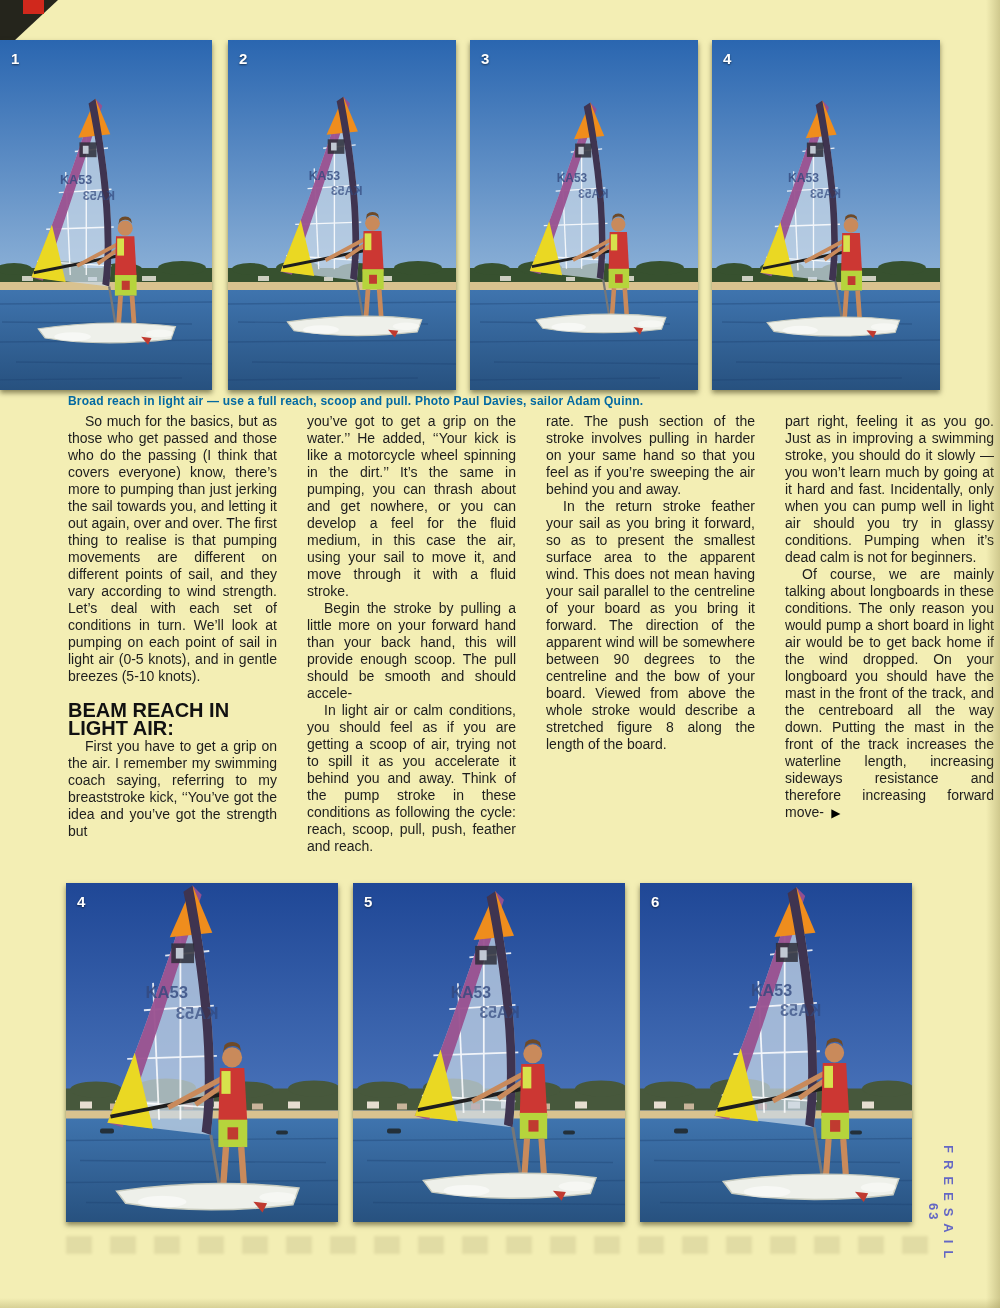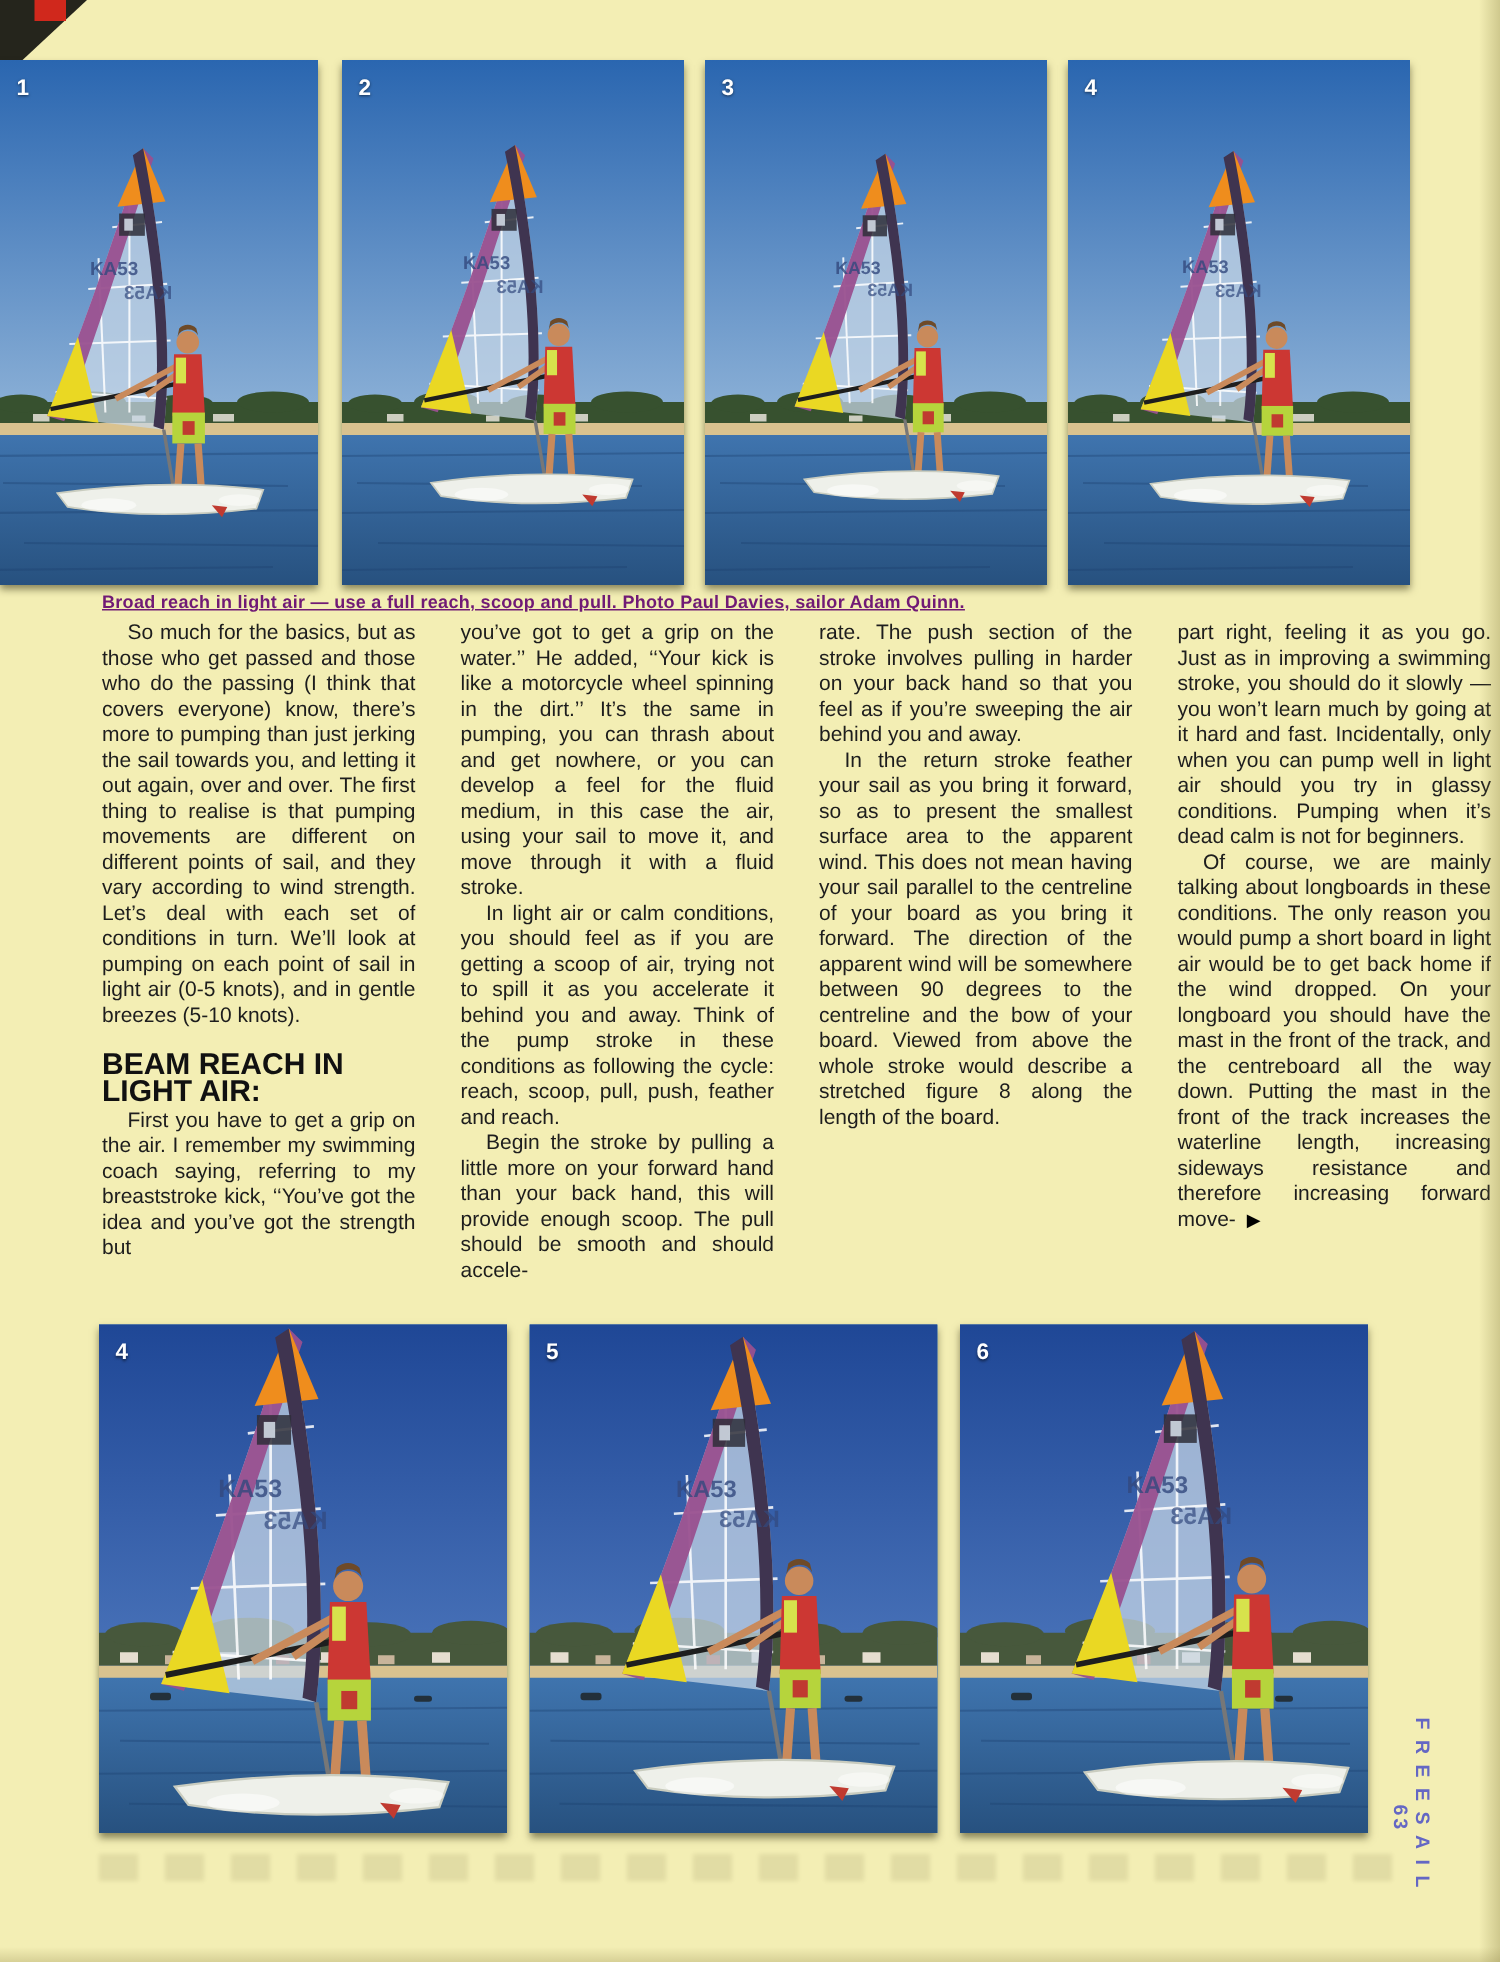--- a/index.html
+++ b/index.html
@@ -17,21 +17,21 @@
   .edge-bottom{position:absolute;left:0;bottom:0;width:1000px;height:10px;
     background:linear-gradient(to bottom,rgba(140,130,70,0),rgba(150,140,80,.30));}
   
   .photo{position:absolute;background:#2e6db6;
     box-shadow:0 3px 5px rgba(50,45,15,.55);margin:0;}
   .photo svg{display:block;width:100%;height:100%;}
   .photo .num{position:absolute;top:10px;left:11px;color:#fff;
     font-weight:bold;font-size:15px;text-shadow:0 1px 2px rgba(0,0,0,.55);}
   
   .caption{position:absolute;left:68px;top:394px;width:880px;
-    font-size:12px;font-weight:bold;color:#701a75;letter-spacing:.2px;text-decoration:underline;}
+    font-size:12px;font-weight:bold;color:#0369a1;letter-spacing:.2px;}
   
   .columns{position:absolute;left:68px;top:413px;width:878px;height:462px;
     display:flex;gap:30px;}
   .col{width:209px;flex:0 0 209px;font-size:14px;line-height:17px;
     text-align:justify;color:#1d1d1d;overflow:hidden;}
   .col p{margin:0;text-indent:17px;}
   .col p.ni{text-indent:0;}
   .col h3{margin:16px 0 1px 0;font-size:20px;line-height:18px;
     font-weight:bold;text-align:left;color:#111;}
   .arrow{font-size:12px;letter-spacing:0;color:#000;margin-left:4px;}
@@ -211,25 +211,25 @@
   <div class="caption">Broad reach in light air — use a full reach, scoop and pull. Photo Paul Davies, sailor Adam Quinn.</div>
 
   <div class="columns">
     <div class="col">
         <p>So much for the basics, but as those who get passed and those who do the passing (I think that covers everyone) know, there’s more to pumping than just jerking the sail towards you, and letting it out again, over and over. The first thing to realise is that pumping movements are different on different points of sail, and they vary according to wind strength. Let’s deal with each set of conditions in turn. We’ll look at pumping on each point of sail in light air (0-5 knots), and in gentle breezes (5-10 knots).</p>
         <h3>BEAM REACH IN LIGHT AIR:</h3>
         <p>First you have to get a grip on the air. I remember my swimming coach saying, referring to my breaststroke kick, ‘‘You’ve got the idea and you’ve got the strength but</p>
       </div>
     <div class="col">
         <p class="ni">you’ve got to get a grip on the water.’’ He added, ‘‘Your kick is like a motorcycle wheel spinning in the dirt.’’ It’s the same in pumping, you can thrash about and get nowhere, or you can develop a feel for the fluid medium, in this case the air, using your sail to move it, and move through it with a fluid stroke.</p>
+        <p>Begin the stroke by pulling a little more on your forward hand than your back hand, this will provide enough scoop. The pull should be smooth and should accele-</p>
         <p>In light air or calm conditions, you should feel as if you are getting a scoop of air, trying not to spill it as you accelerate it behind you and away. Think of the pump stroke in these conditions as following the cycle: reach, scoop, pull, push, feather and reach.</p>
-        <p>Begin the stroke by pulling a little more on your forward hand than your back hand, this will provide enough scoop. The pull should be smooth and should accele-</p>
-      </div>
-    <div class="col">
-        <p class="ni">rate. The push section of the stroke involves pulling in harder on your back hand so that you feel as if you’re sweeping the air behind you and away.</p>
+      </div>
+    <div class="col">
+        <p class="ni">rate. The push section of the stroke involves pulling in harder on your same hand so that you feel as if you’re sweeping the air behind you and away.</p>
         <p>In the return stroke feather your sail as you bring it forward, so as to present the smallest surface area to the apparent wind. This does not mean having your sail parallel to the centreline of your board as you bring it forward. The direction of the apparent wind will be somewhere between 90 degrees to the centreline and the bow of your board. Viewed from above the whole stroke would describe a stretched figure 8 along the length of the board.</p>
       </div>
     <div class="col">
         <p class="ni">part right, feeling it as you go. Just as in improving a swimming stroke, you should do it slowly — you won’t learn much by going at it hard and fast. Incidentally, only when you can pump well in light air should you try in glassy conditions. Pumping when it’s dead calm is not for beginners.</p>
         <p>Of course, we are mainly talking about longboards in these conditions. The only reason you would pump a short board in light air would be to get back home if the wind dropped. On your longboard you should have the mast in the front of the track, and the centreboard all the way down. Putting the mast in the front of the track increases the waterline length, increasing sideways resistance and therefore increasing forward move-<span class="arrow"> ▶</span></p>
       </div>
   </div>
 
   <figure class="photo" style="left:66px;top:883px;width:272px;height:339px">
     <svg viewBox="0 0 272 340" preserveAspectRatio="xMidYMid slice">

